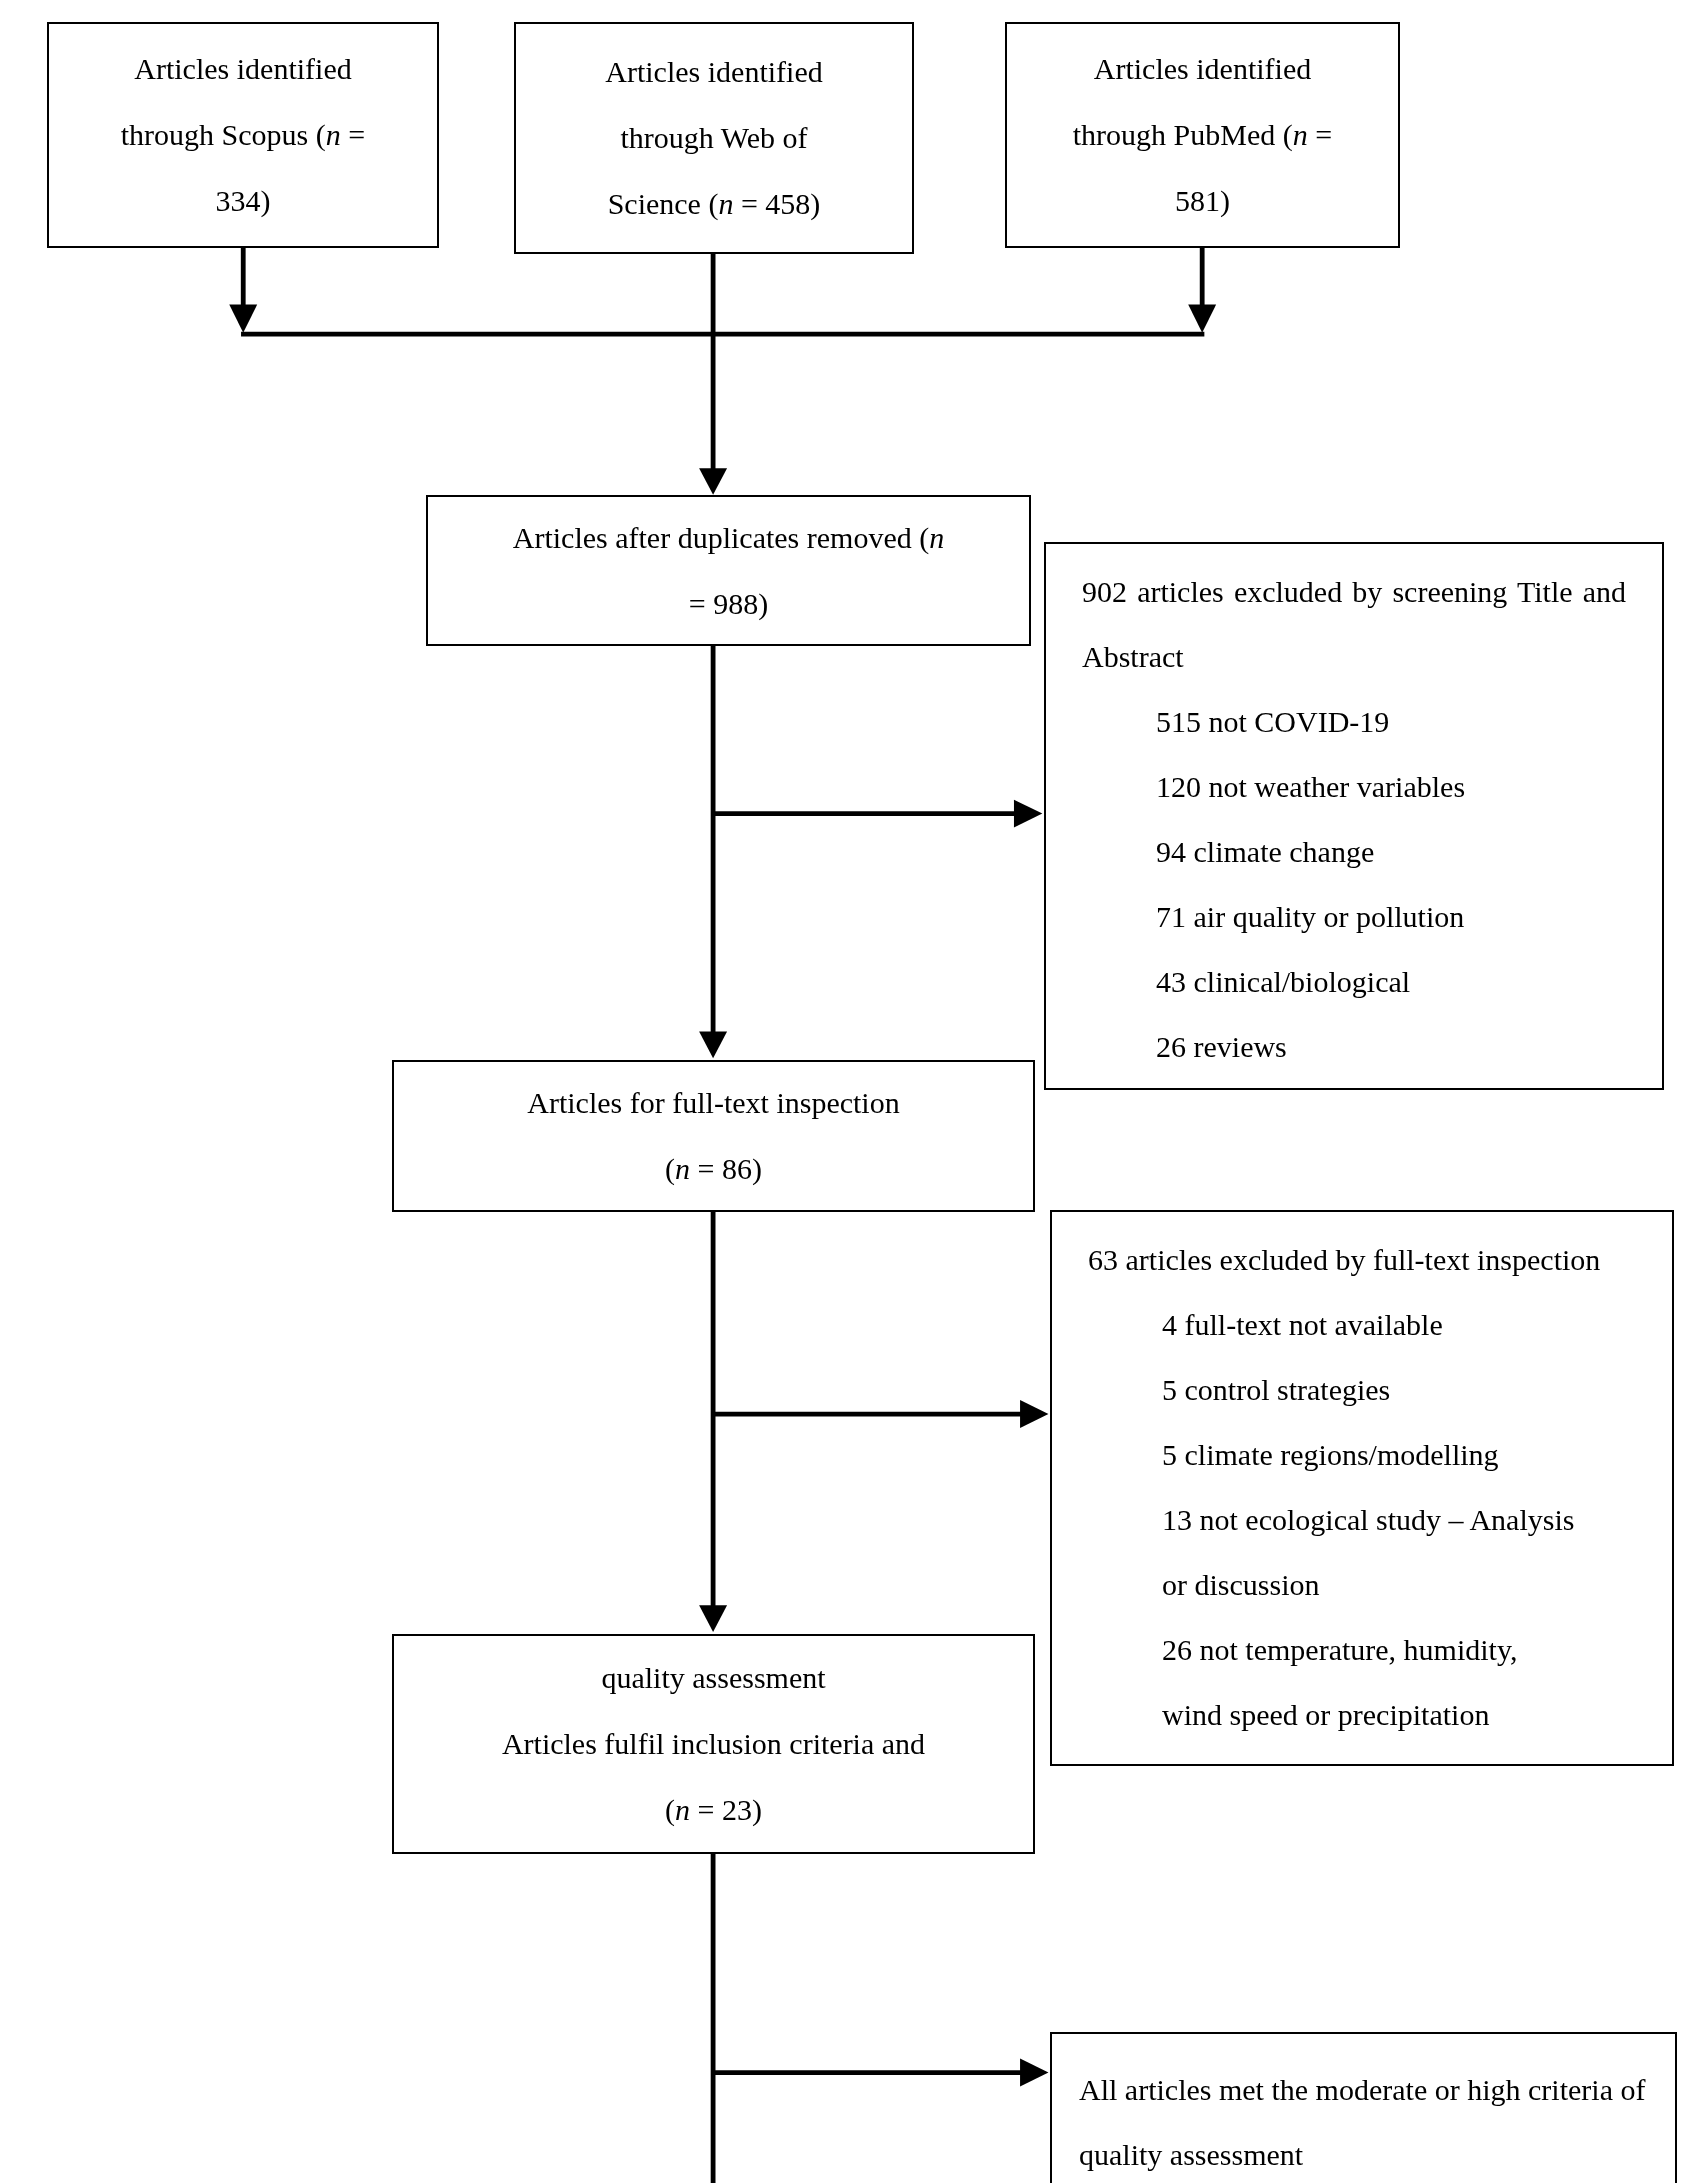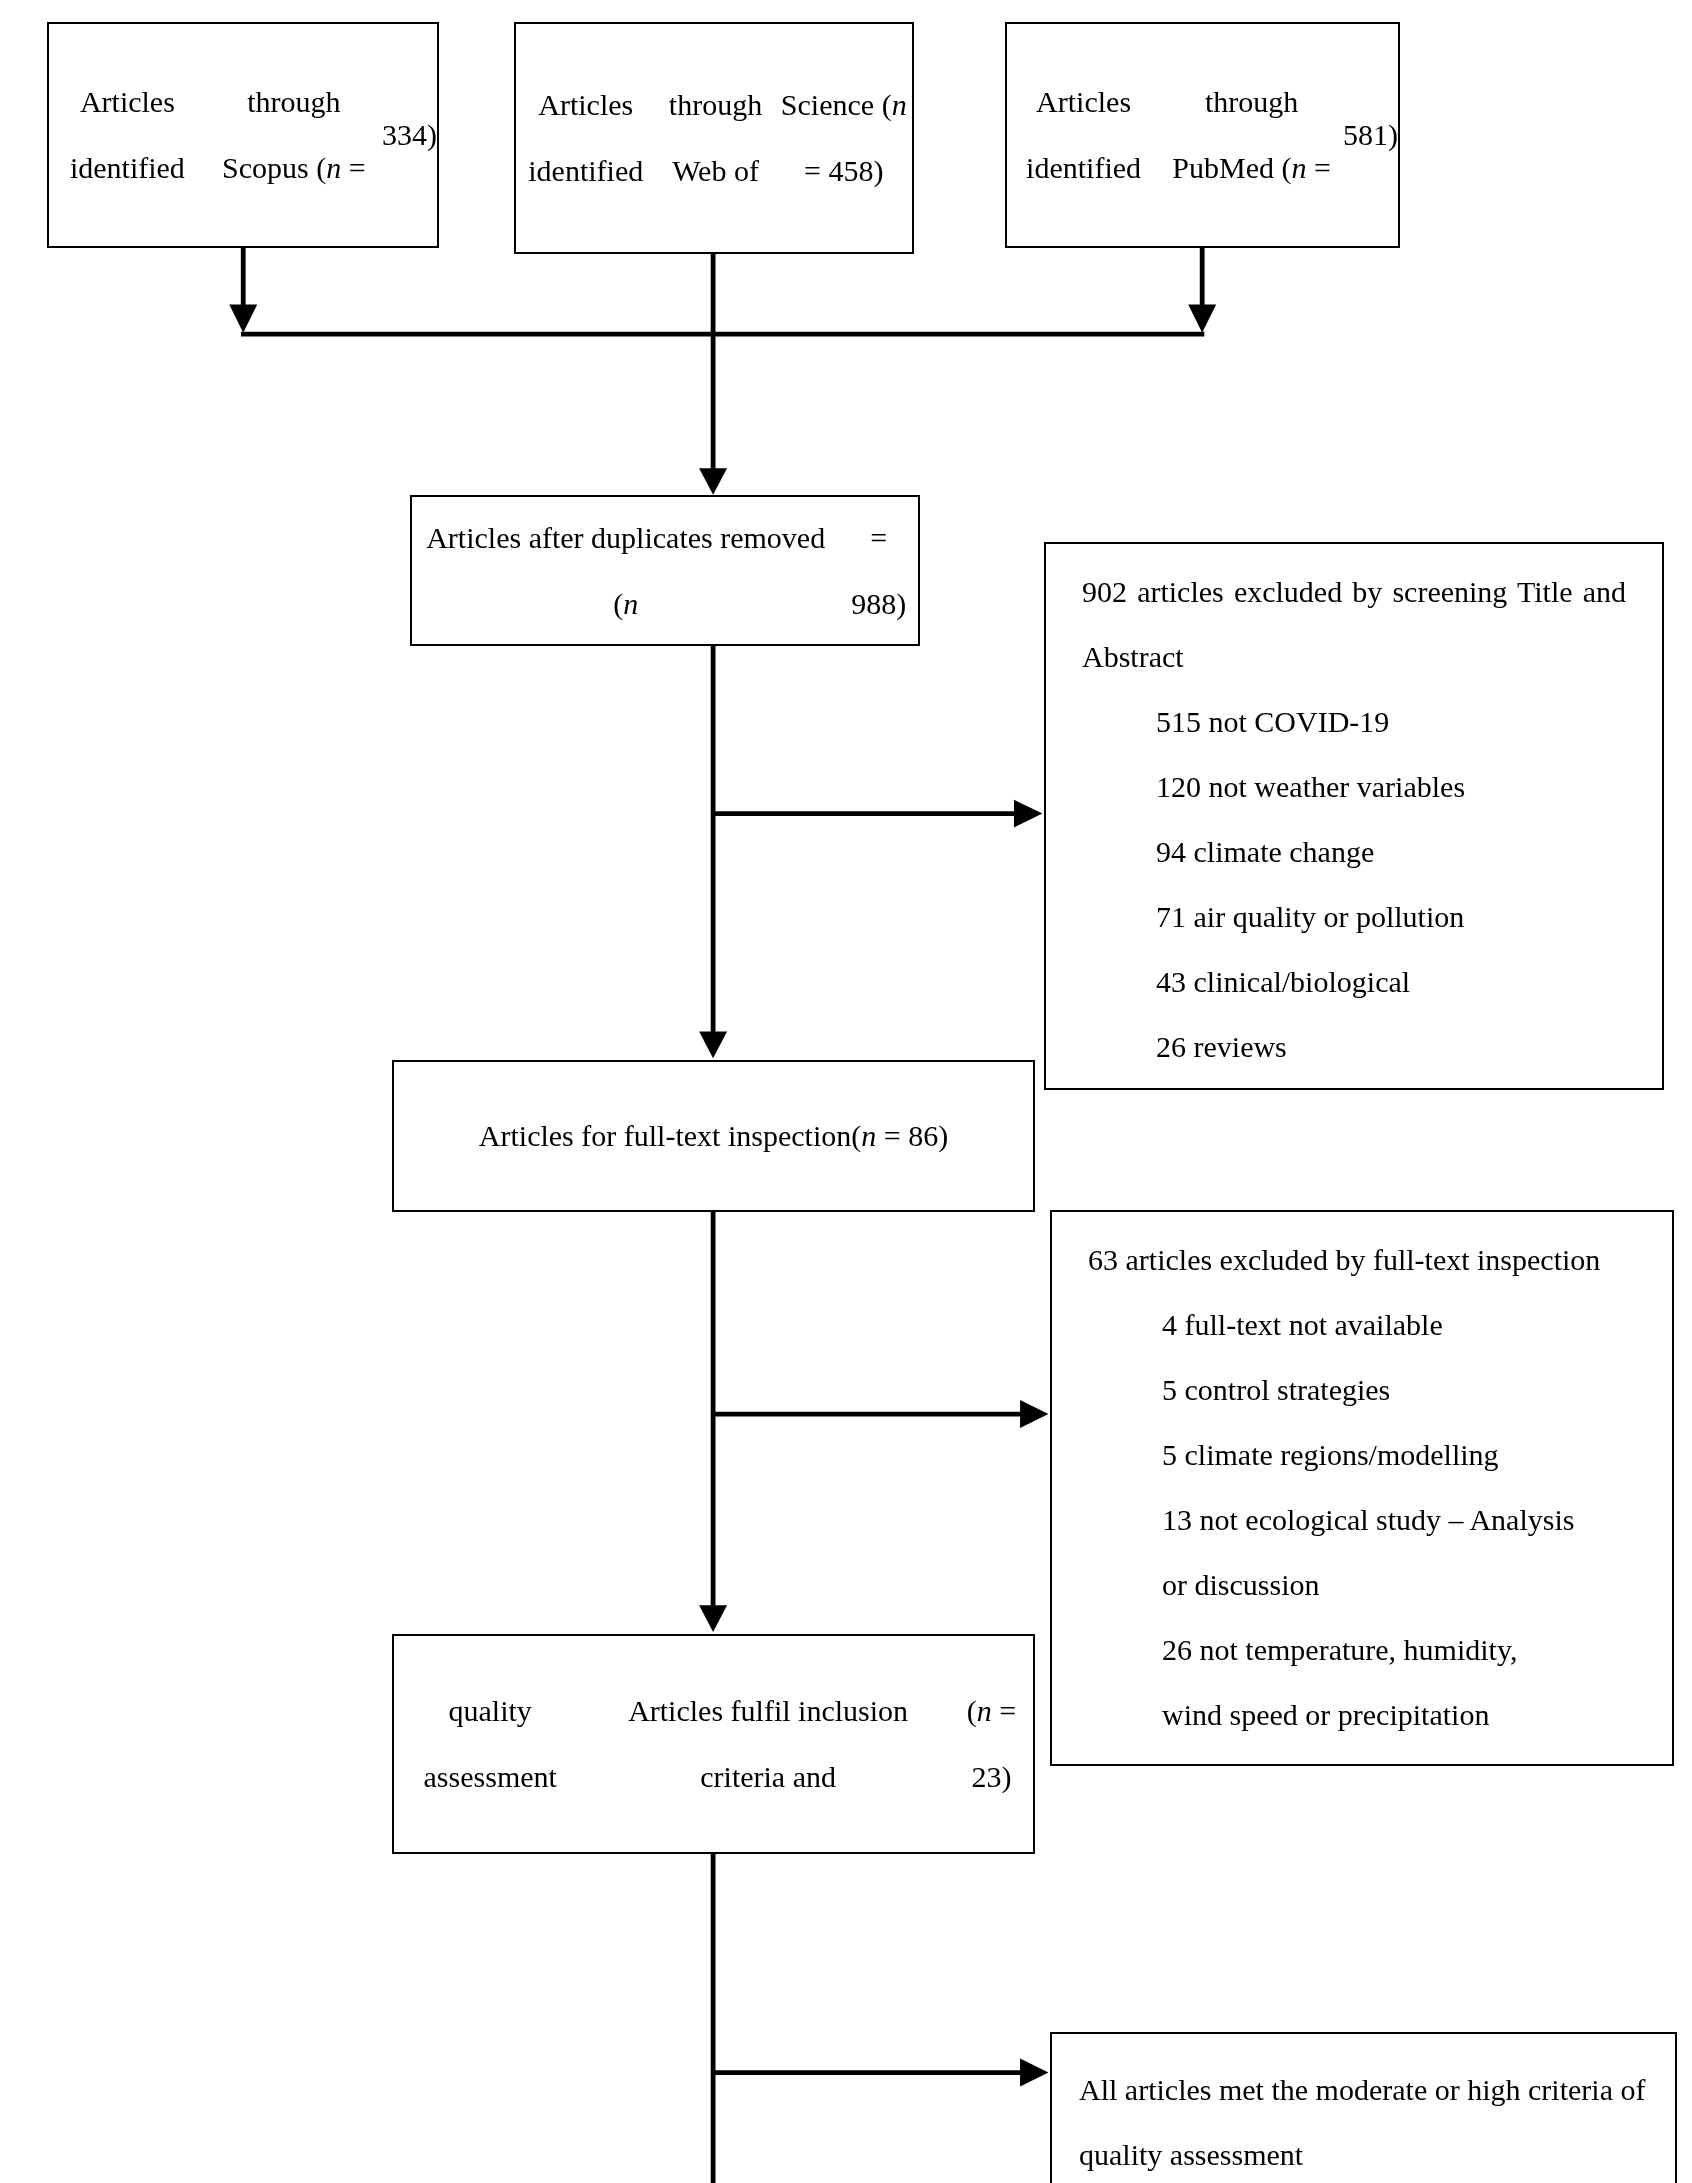--- a/index.html
+++ b/index.html
@@ -19,20 +19,21 @@
     width:1693px;height:2453px;
   }
   .box{
     position:absolute;
     border:2.2px solid #000000;
     background:#ffffff;
     box-sizing:border-box;
   }
   .flow{
     display:flex;
+    flex-direction:column;
     justify-content:center;
     align-items:center;
     text-align:center;
   }
   .ln{
     line-height:66px;
     white-space:pre-wrap;
   }
   .excl{
     padding:15px 36px;
@@ -112,21 +113,21 @@
     <div class="ln"><span>through Web of</span></div>
     <div class="ln"><span>Science (</span><span class="it">n</span><span> = 458)</span></div>
   </div>
 
   <div class="box flow" style="left:1005px;top:22px;width:395px;height:226px;">
     <div class="ln"><span>Articles identified</span></div>
     <div class="ln"><span>through PubMed (</span><span class="it">n</span><span> =</span></div>
     <div class="ln"><span>581)</span></div>
   </div>
 
-  <div class="box flow" style="left:410px;top:495px;width:510px;height:151px;align-items:center;">
+  <div class="box flow" style="left:426px;top:495px;width:605px;height:151px;align-items:center;">
     <div class="ln"><span>Articles after duplicates removed (</span><span class="it">n</span></div>
     <div class="ln"><span>= 988)</span></div>
   </div>
 
   <div class="box excl" style="left:1044px;top:542px;width:620px;height:548px;">
     <div class="hdr justify">902 articles excluded by screening Title and Abstract</div>
     <div class="item">515 not COVID-19</div>
     <div class="item">120 not weather variables</div>
     <div class="item">94 climate change</div>
     <div class="item">71 air quality or pollution</div>

